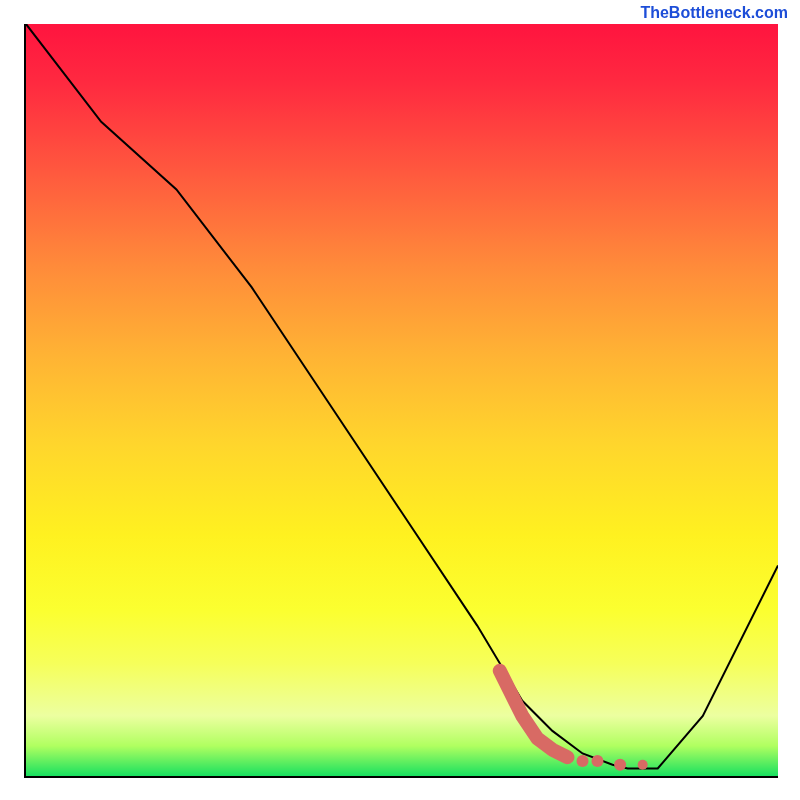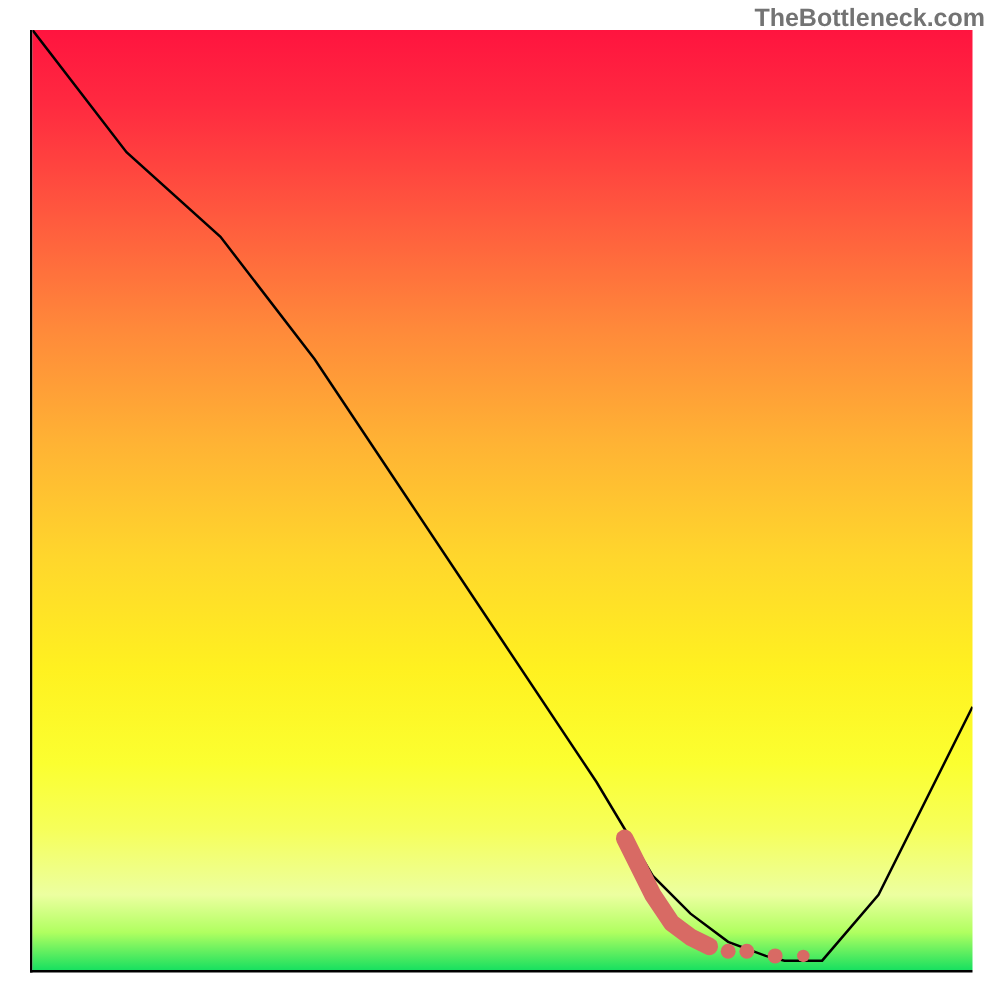--- a/index.html
+++ b/index.html
@@ -1,18 +1,18 @@
 <!DOCTYPE html>
 <html><head>
 <meta charset="utf-8">
 <style>
 * { margin: 0; padding: 0; box-sizing: border-box; }
 body { width: 800px; height: 800px; overflow: hidden; background: #fff; }
 .container { position: relative; width: 800px; height: 800px; }
-.watermark { position: absolute; top: 4px; right: 12px; font-family: Arial, sans-serif; font-size: 20px; font-weight: bold; color: #737373; z-index: 10; }
+.watermark { position: absolute; top: 4px; right: 12px; font-family: Arial, sans-serif; font-size: 16px; font-weight: bold; color: #1d4ed8; z-index: 10; }
 .plot-frame { position: absolute; left: 24px; top: 24px; width: 754px; height: 754px; border-left: 2px solid #000; border-bottom: 2px solid #000; }
 .gradient-bg { position: absolute; left: 0; top: 0; width: 100%; height: 100%; background: linear-gradient(to bottom,
   #ff143f 0%,
   #ff2a40 8%,
   #ff5a3e 20%,
   #ff8a3a 32%,
   #ffb334 44%,
   #ffd62c 56%,
   #fff120 68%,
   #fbff30 78%,

